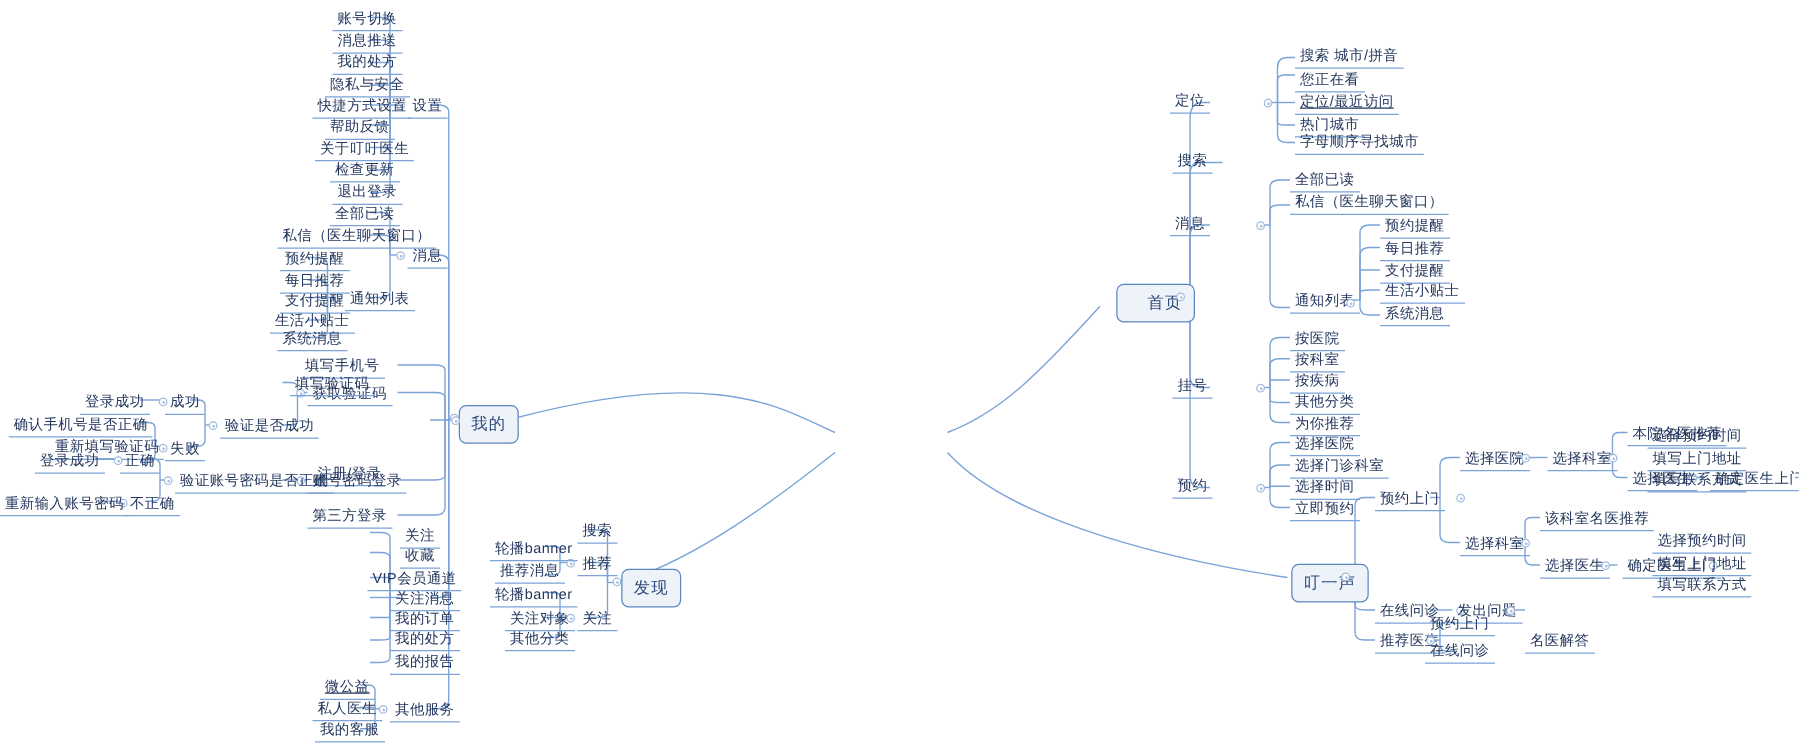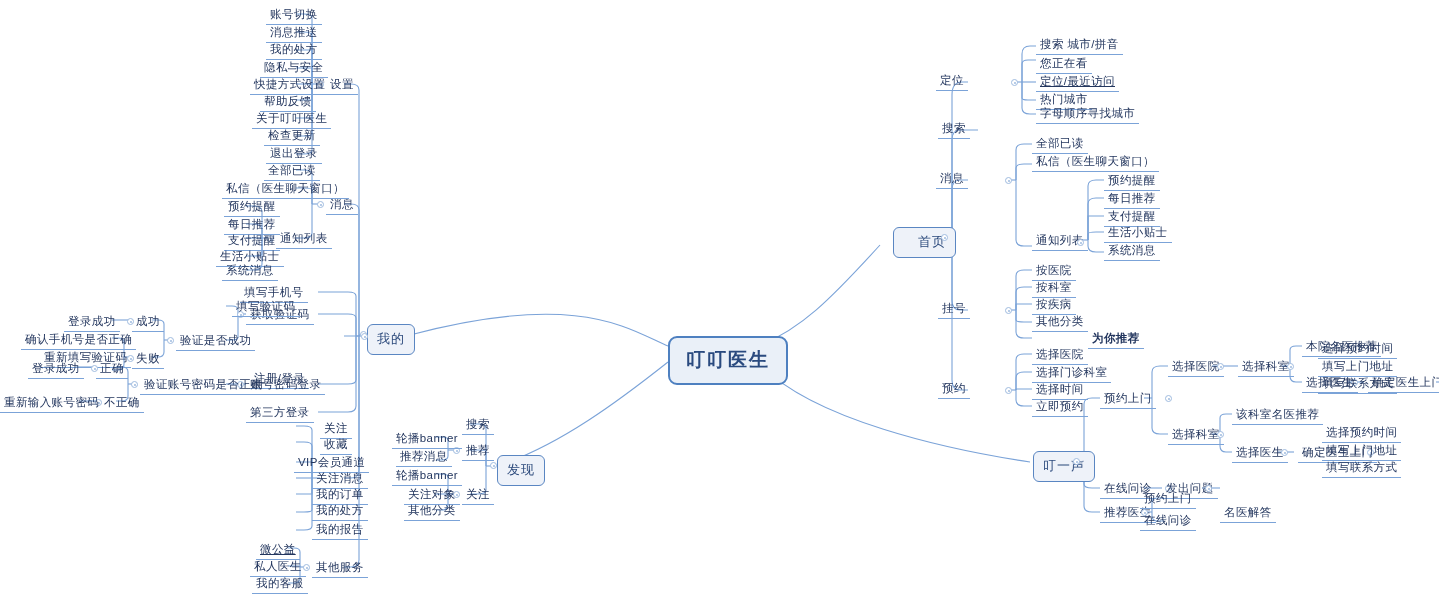--- a/index.html
+++ b/index.html
@@ -229,21 +229,20 @@
     <path d="M1144 512 L 1152 512"></path>
     <path d="M1152 512 L 1152 502 Q1152 498 1158 498 L 1164 498"></path>
     <path d="M1152 512 L 1152 516 Q1152 521 1158 521 L 1164 521"></path>
   </g>
 
   <g fill="none" stroke="#7ba3d8" stroke-width="1.1">
     <path d="M1304 382 L 1304 382"></path>
   </g>
 </svg>
 
-<div class="node n-root" style="left:668px;top:336px;">叮叮医生</div>
 
 <div class="node n-l1" style="left:893px;top:227px;padding-left:24px;">首页</div>
 <div class="node n-l1" style="left:367px;top:324px;">我的</div>
 <div class="node n-l1" style="left:497px;top:455px;">发现</div>
 <div class="node n-l1" style="left:1033px;top:451px;">叮一声</div>
 
 <div class="dot" style="left:941px;top:234px;"></div>
 <div class="dot" style="left:360px;top:331px;"></div>
 <div class="dot" style="left:490px;top:462px;"></div>
 <div class="dot" style="left:1073px;top:458px;"></div>
@@ -269,21 +268,21 @@
 <div class="node n-lf" style="left:1104px;top:208px;">支付提醒</div>
 <div class="node n-lf" style="left:1104px;top:224px;">生活小贴士</div>
 <div class="node n-lf" style="left:1104px;top:242px;">系统消息</div>
 
 <div class="node n-lf" style="left:938px;top:300px;">挂号</div>
 <div class="dot" style="left:1005px;top:307px;"></div>
 <div class="node n-lf" style="left:1032px;top:262px;">按医院</div>
 <div class="node n-lf" style="left:1032px;top:279px;">按科室</div>
 <div class="node n-lf" style="left:1032px;top:296px;">按疾病</div>
 <div class="node n-lf" style="left:1032px;top:313px;">其他分类</div>
-<div class="node n-lf" style="left:1088px;top:330px;font-weight:bold;">为你推荐</div>
+<div class="node n-lf" style="left:1032px;top:330px;">为你推荐</div>
 
 <div class="node n-lf" style="left:938px;top:380px;">预约</div>
 <div class="dot" style="left:1005px;top:387px;"></div>
 <div class="node n-lf" style="left:1032px;top:346px;">选择医院</div>
 <div class="node n-lf" style="left:1032px;top:364px;">选择门诊科室</div>
 <div class="node n-lf" style="left:1032px;top:381px;">选择时间</div>
 <div class="node n-lf" style="left:1032px;top:398px;">立即预约</div>
 
 <div class="node n-lf" style="left:326px;top:76px;">设置</div>
 <div class="dot" style="left:317px;top:81px;"></div>
@@ -315,21 +314,21 @@
 <div class="node n-lf" style="left:246px;top:306px;">获取验证码</div>
 <div class="dot" style="left:237px;top:311px;"></div>
 <div class="node n-lf" style="left:188px;top:298px;margin-left:44px;">填写验证码</div>
 <div class="node n-lf" style="left:176px;top:332px;">验证是否成功</div>
 <div class="dot" style="left:167px;top:337px;"></div>
 <div class="node n-lf" style="left:132px;top:313px;">成功</div>
 <div class="dot" style="left:127px;top:318px;"></div>
 <div class="node n-lf" style="left:64px;top:313px;">登录成功</div>
 <div class="node n-lf" style="left:132px;top:350px;">失败</div>
 <div class="dot" style="left:127px;top:355px;"></div>
-<div class="node n-lf" style="left:21px;top:331px;">确认手机号是否正确</div>
+<div class="node n-lf" style="left:7px;top:331px;">确认手机号是否正确</div>
 <div class="node n-lf" style="left:40px;top:349px;">重新填写验证码</div>
 
 <div class="node n-lf" style="left:246px;top:376px;">账号密码登录</div>
 <div class="dot" style="left:237px;top:381px;"></div>
 <div class="node n-lf" style="left:140px;top:376px;">验证账号密码是否正确</div>
 <div class="dot" style="left:131px;top:381px;"></div>
 <div class="node n-lf" style="left:96px;top:360px;">正确</div>
 <div class="dot" style="left:91px;top:365px;"></div>
 <div class="node n-lf" style="left:28px;top:360px;">登录成功</div>
 <div class="node n-lf" style="left:100px;top:394px;">不正确</div>

